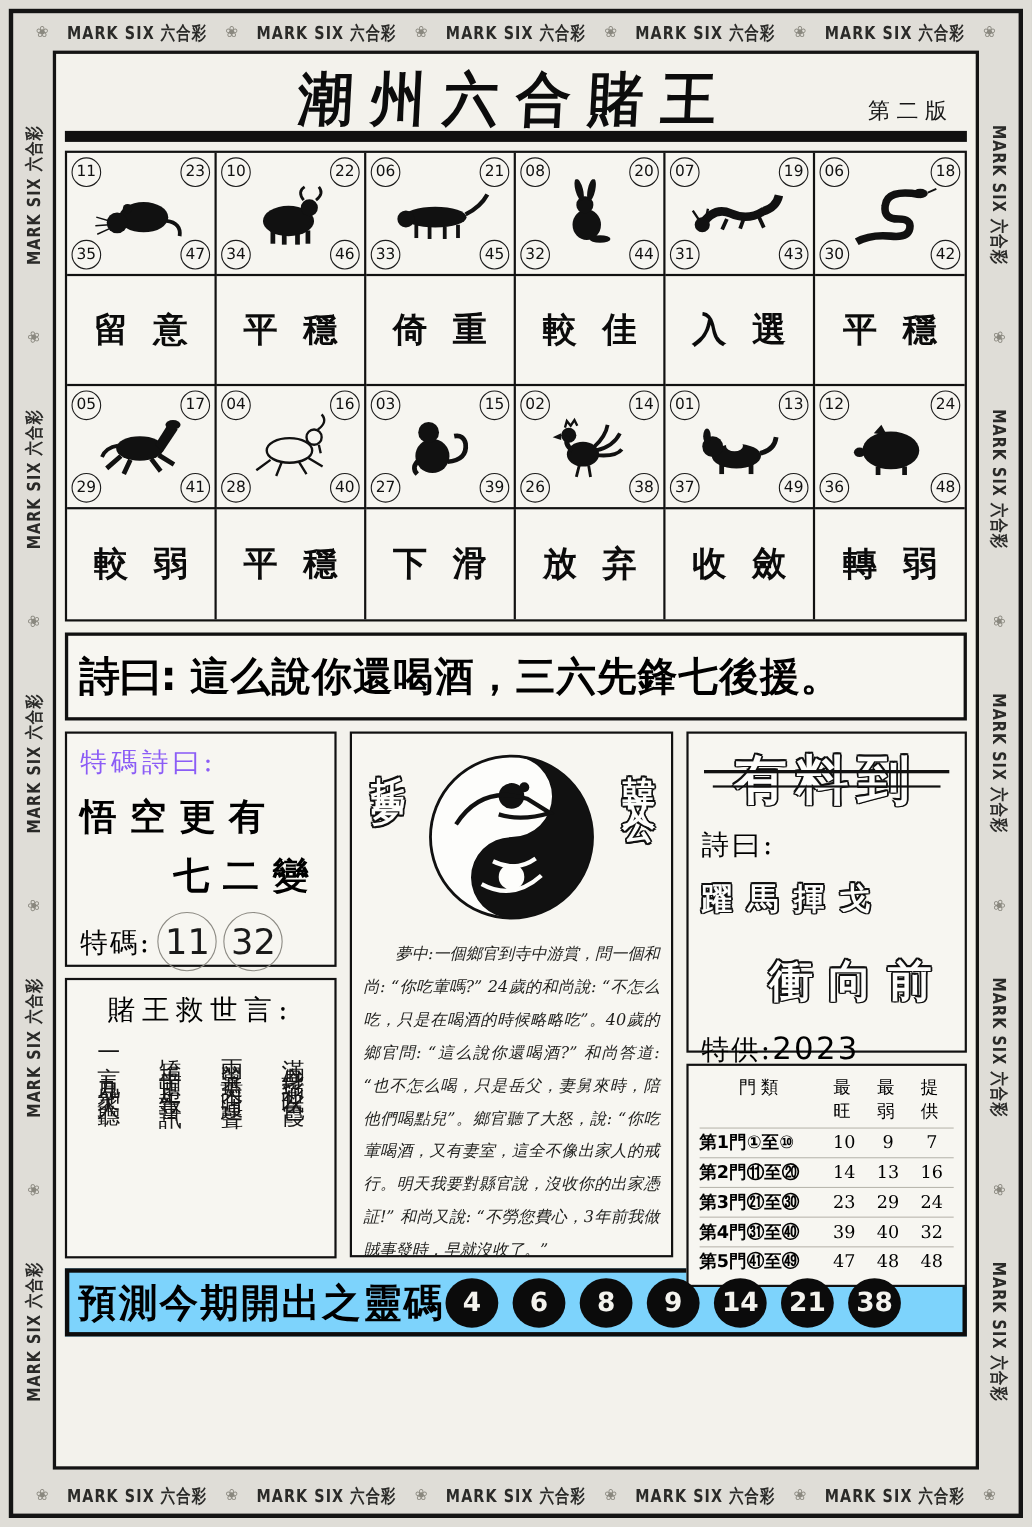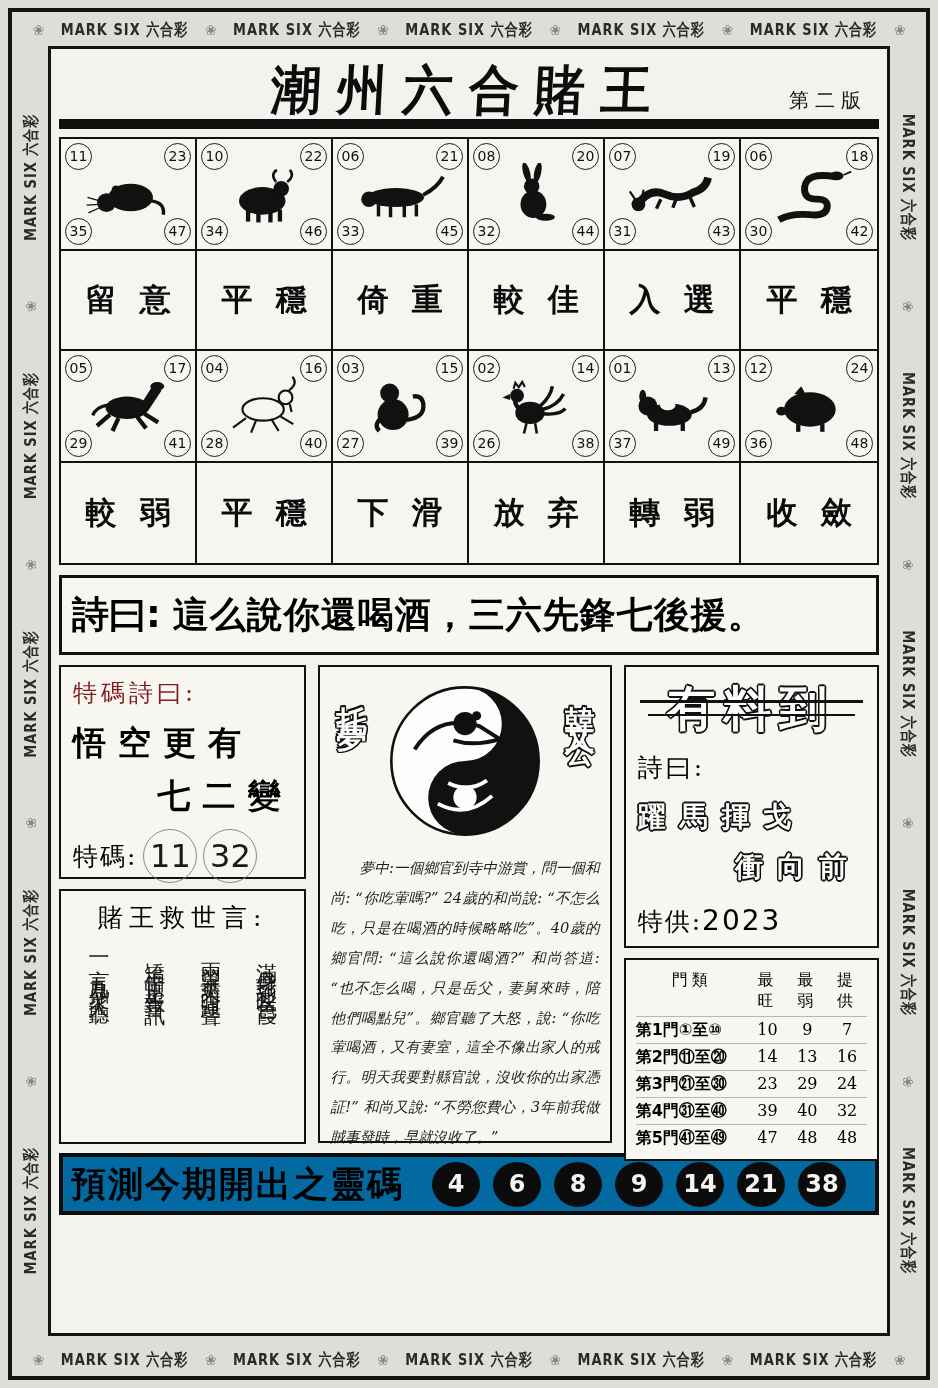--- a/index.html
+++ b/index.html
@@ -52,21 +52,21 @@
   .poem { margin-top:10px; border:3px solid #111; background:#f7f6f1; padding:12px 10px;
           display:flex; align-items:center; height:80px; }
   .poem .plabel { font-weight:900; font-size:37px; margin-right:12px; }
   .poem .ptext { font-weight:900; font-size:36px; letter-spacing:1px; white-space:nowrap; }
 
   
   .cols { display:flex; gap:12px; margin-top:10px; height:478px; }
   .box { border:2.5px solid #111; background:#f7f6f1; }
   .col-left { width:250px; display:flex; flex-direction:column; gap:10px; }
   .sp-box { height:214px; padding:10px 12px; }
-  .sp-title { font-family:"DejaVu Serif", serif; font-size:24px; letter-spacing:4px; color:#7f1d1d; }
+  .sp-title { font-family:"DejaVu Serif", serif; font-size:24px; letter-spacing:4px; color:#8b5cf6; }
   .sp-l1 { font-family:"DejaVu Serif", serif; font-weight:700; font-size:33px; letter-spacing:12px; margin-top:12px; }
   .sp-l2 { font-family:"DejaVu Serif", serif; font-weight:700; font-size:33px; letter-spacing:12px; text-align:right; margin-top:8px; }
   .sp-row { display:flex; align-items:center; margin-top:10px; gap:6px; }
   .sp-label { font-family:"DejaVu Serif", serif; font-size:25px; letter-spacing:2px; }
   .pencil-circle { width:54px; height:54px; border:1px solid #8d8b84; border-radius:50%;
                    display:flex; align-items:center; justify-content:center;
                    font-size:32px; color:#1a1a1a; }
   .savior-box { flex:1; padding:8px 10px; }
   .savior-title { text-align:center; font-family:"DejaVu Serif", serif; font-size:25px; letter-spacing:6px; margin-top:2px; }
   .savior-cols { display:flex; flex-direction:row-reverse; justify-content:space-between;
@@ -84,37 +84,37 @@
   .dream-story { font-family:"DejaVu Serif", serif; font-style:italic; font-size:14.6px;
                  line-height:2.05; text-align:justify; text-indent:2em; color:#1d1d1b; margin-top:8px; }
 
   .col-right { width:258px; display:flex; flex-direction:column; gap:10px; }
   .tip-box { height:292px; padding:8px 12px; }
   .hot-title { position:relative; text-align:center; font-size:48px; letter-spacing:8px; margin-top:2px; }
   .hot-title::before { content:""; position:absolute; left:2px; right:2px; top:36%; border-top:3px solid #111; }
   .hot-title::after  { content:""; position:absolute; left:10px; right:10px; top:58%; border-top:2.5px solid #111; }
   .tip-poem-label { font-family:"DejaVu Serif", serif; font-size:25px; letter-spacing:3px; margin-top:10px; }
   .tip-l1 { font-size:28px; letter-spacing:14px; margin-top:14px; }
-  .tip-l2 { font-size:28px; letter-spacing:14px; text-align:right; margin-top:12px; padding-right:4px; }
+  .tip-l2 { font-size:40px; letter-spacing:14px; text-align:right; margin-top:28px; padding-right:4px; }
   .tip-supply { display:flex; align-items:baseline; gap:0; margin-top:18px; }
   .tip-supply .sp-label { font-size:25px; }
   .tip-supply .tsnum { font-size:28px; letter-spacing:2px; }
 
   .gate-box { flex:1; padding:8px 10px; }
   .gtable { width:100%; }
   .g-head, .g-row { display:flex; align-items:flex-start; }
   .g-head { font-family:"DejaVu Serif", serif; font-size:18px; letter-spacing:4px; padding:2px 0 4px 0; }
   .g-row { border-top:1px solid #b9b7ae; padding:2.5px 0; }
   .g-gate { flex:0 0 112px; font-weight:700; font-size:16px; white-space:nowrap; }
   .g-cell { flex:1; text-align:center; font-family:"DejaVu Serif", serif; font-size:16px; }
   .g-head .g-gate { font-weight:400; text-align:center; }
 
   
-  .predict { margin-top:10px; border:4px solid #0d0d0d; background:#0369a1; height:62px;
-             display:flex; align-items:center; padding:4px 8px; gap:28px; }
+  .predict { margin-top:10px; border:4px solid #0d0d0d; background:#7dd3fc; height:62px;
+             display:flex; align-items:center; padding:4px 8px; gap:1px; }
   .predict-label { font-weight:900; font-size:35px; letter-spacing:2px; white-space:nowrap; }
   .lucky-row { display:flex; gap:13px; align-items:center; }
   .lucky { width:48px; height:45px; border-radius:50%; background:#0b0b0b; color:#f4f3ee;
            display:flex; align-items:center; justify-content:center; font-weight:900; font-size:24px; }
 </style>
 </head>
 <body>
 
 <div class="page">
   <div class="outer-frame"></div>
@@ -345,22 +345,22 @@
           <polygon points="38,22 46,13 52,24"></polygon>
           <rect x="40" y="57" width="5" height="9"></rect>
             <rect x="68" y="57" width="5" height="9"></rect>
         </svg>
       </div>
 
       <div class="vcell">較弱</div>
       <div class="vcell">平穩</div>
       <div class="vcell">下滑</div>
       <div class="vcell">放弃</div>
+      <div class="vcell">收斂</div>
       <div class="vcell">轉弱</div>
-      <div class="vcell">收斂</div>
     </div>
 
     <div class="poem">
       <span class="plabel">詩曰:</span>
       <span class="ptext">這么說你還喝酒，三六先鋒七後援。</span>
     </div>
 
     <div class="cols">
 
       <div class="col-left">

